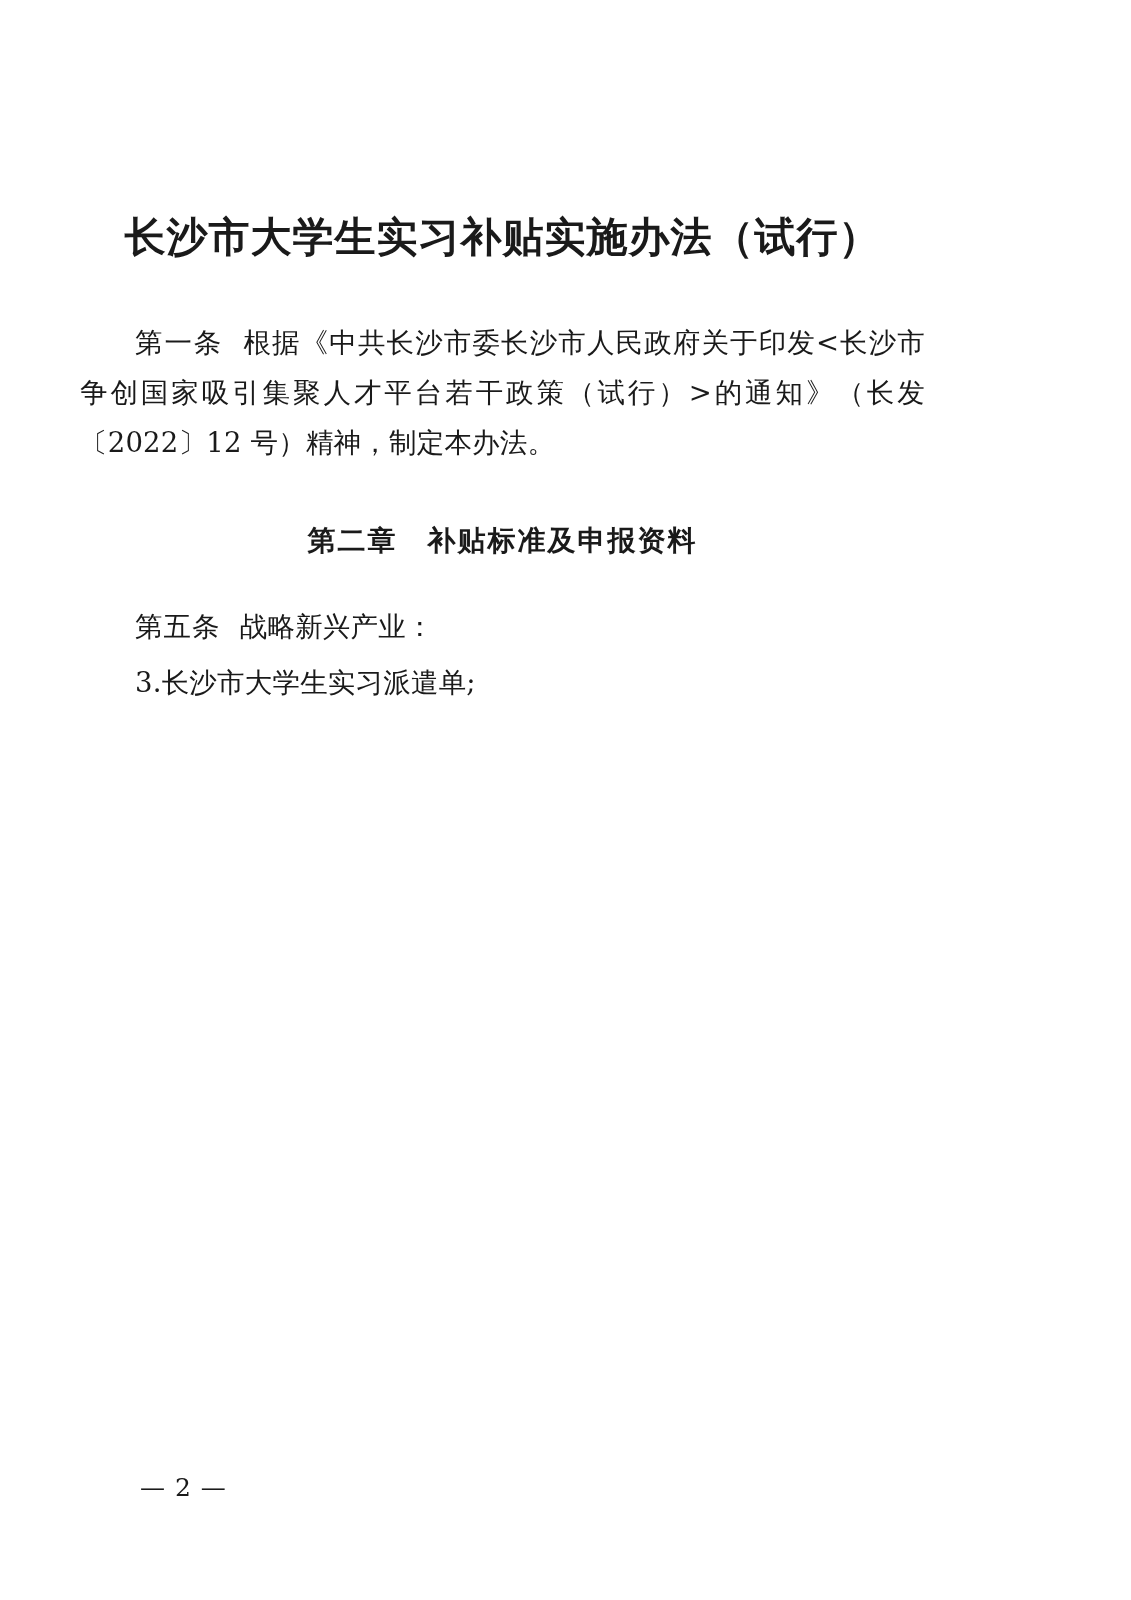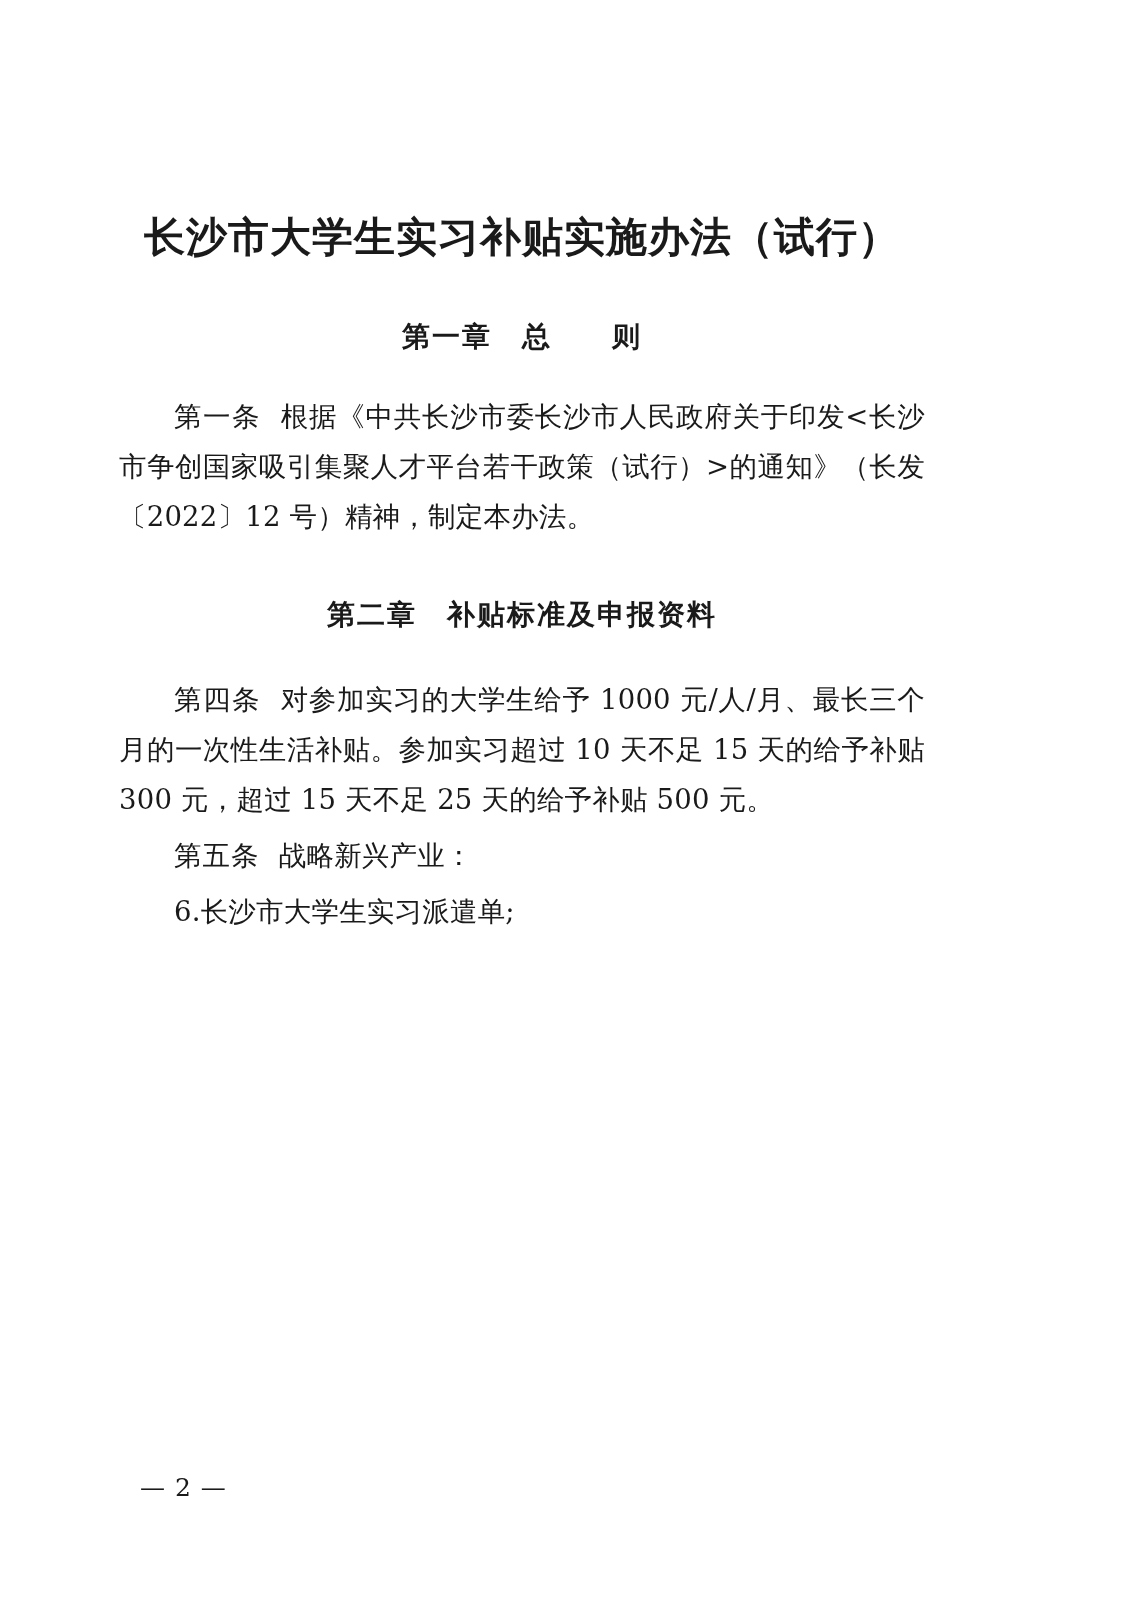--- a/index.html
+++ b/index.html
@@ -15,21 +15,21 @@
     color: #1a1a1a;
     overflow: hidden;
   }
   .page {
     position: absolute;
     left: 0;
     top: 0;
     width: 1095px;
     height: 1600px;
     box-sizing: border-box;
-    padding: 210px 170px 0 119px;
+    padding: 210px 170px 0 80px;
   }
   .doc-title {
     font-size: 41px;
     font-weight: bold;
     text-align: center;
     letter-spacing: 1px;
     line-height: 1.35;
     margin: 0 0 52px 0;
     font-family: "DejaVu Serif", "Liberation Serif", serif;
   }
@@ -82,34 +82,30 @@
     color: #1a1a1a;
   }
 </style>
 </head>
 <body>
 
 <div class="page">
 
   <h1 class="doc-title">长沙市大学生实习补贴实施办法（试行）</h1>
 
-  <h2 class="chapter-heading">第一章　总　　则</h2>
 
   <p class="para">
     <span class="lead">第一条</span><span class="gap"></span><span>根据《中共长沙市委长沙市人民政府关于印发&lt;长沙市争创国家吸引集聚人才平台若干政策（试行）&gt;的通知》（长发〔2022〕12 号）精神，制定本办法。</span>
   </p>
 
 
 
   <h2 class="chapter-heading second">第二章　补贴标准及申报资料</h2>
 
-  <p class="para">
-    <span class="lead">第四条</span><span class="gap"></span><span>对参加实习的大学生给予 1000 元/人/月、最长三个月的一次性生活补贴。参加实习超过 10 天不足 15 天的给予补贴 300 元，超过 15 天不足 25 天的给予补贴 500 元。</span>
-  </p>
 
   <p class="para">
     <span class="lead">第五条</span><span class="gap"></span><span>战略新兴产业：</span>
   </p>
 
-  <p class="item">6.长沙市大学生实习派遣单;</p>
+  <p class="item">3.长沙市大学生实习派遣单;</p>
 
   <div class="page-number">— 2 —</div>
 </div>
 
 </body></html>

